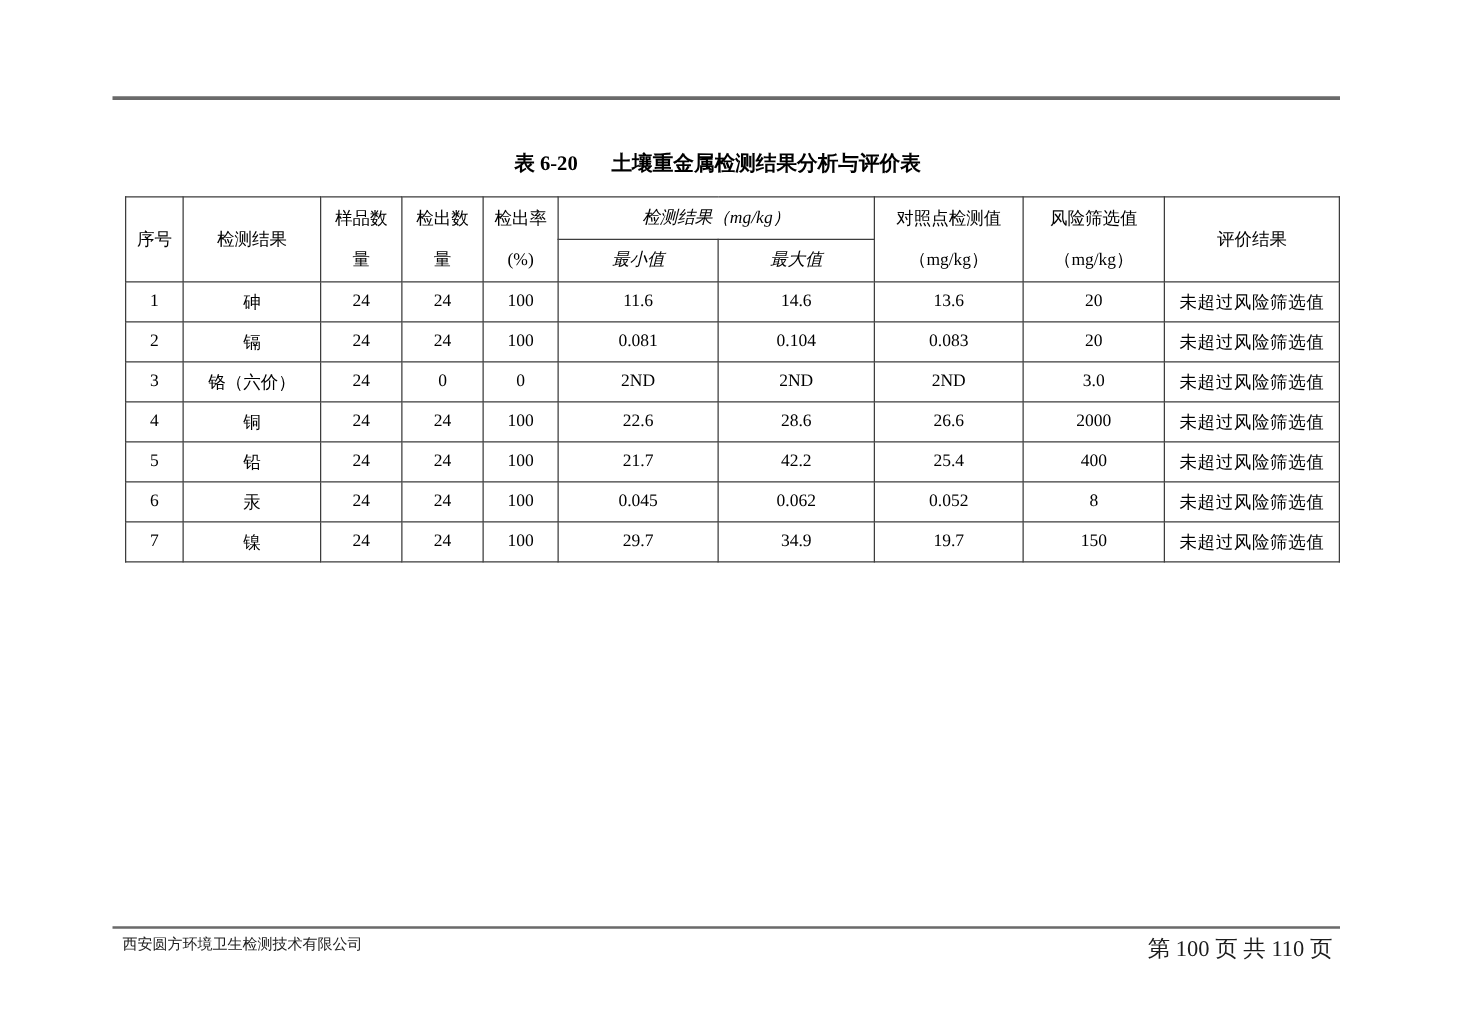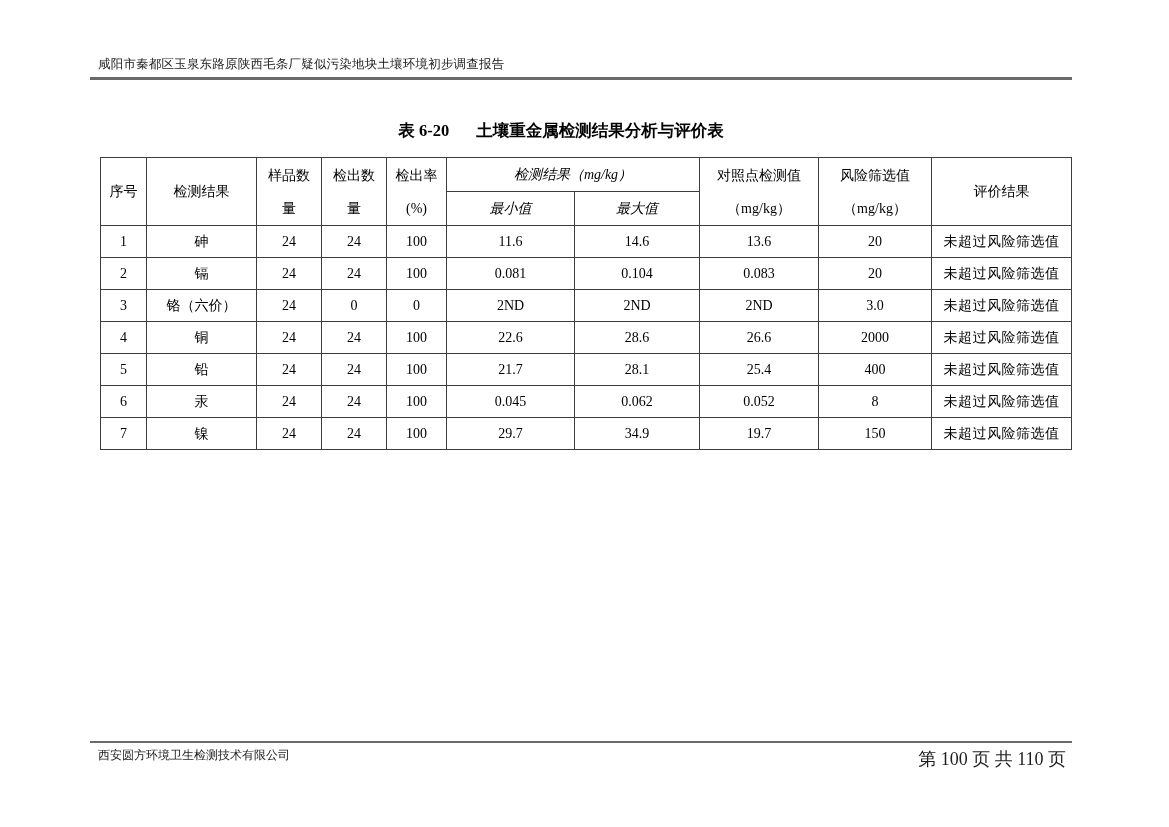--- a/index.html
+++ b/index.html
@@ -30,21 +30,21 @@
     top: 77px;
     width: 982px;
     height: 0;
     border-top: 3px solid #6a6a6a;
     border-bottom: 0;
   }
 
   
   .table-caption {
     position: absolute;
-    left: 4px;
+    left: 17px;
     top: 120px;
     width: 1114px;
     text-align: center;
     font-weight: bold;
     font-size: 16.5px;
     white-space: nowrap;
   }
   .table-caption .cap-label { margin-right: 27px; }
 
   
@@ -97,21 +97,20 @@
     font-size: 18px;
     color: #1c1c1c;
     white-space: nowrap;
   }
 </style>
 </head>
 <body>
 
 <div class="page">
 
-  <div class="page-header-text">咸阳市秦都区玉泉东路原陕西毛条厂疑似污染地块土壤环境初步调查报告</div>
   <div class="header-rule"></div>
 
   <div class="table-caption">
     <span class="cap-label">表 6-20</span><span>土壤重金属检测结果分析与评价表</span>
   </div>
 
   <table class="report-table">
     <colgroup>
       <col style="width:46px">
         <col style="width:110px">
@@ -195,21 +194,21 @@
         <td>2000</td>
         <td class="cell-eval">未超过风险筛选值</td>
       </tr>
       <tr>
         <td class="cell-no">5</td>
         <td>铅</td>
         <td>24</td>
         <td>24</td>
         <td>100</td>
         <td class="cell-minmax">21.7</td>
-        <td class="cell-minmax">28.1</td>
+        <td class="cell-minmax">42.2</td>
         <td>25.4</td>
         <td>400</td>
         <td class="cell-eval">未超过风险筛选值</td>
       </tr>
       <tr>
         <td class="cell-no">6</td>
         <td>汞</td>
         <td>24</td>
         <td>24</td>
         <td>100</td>

